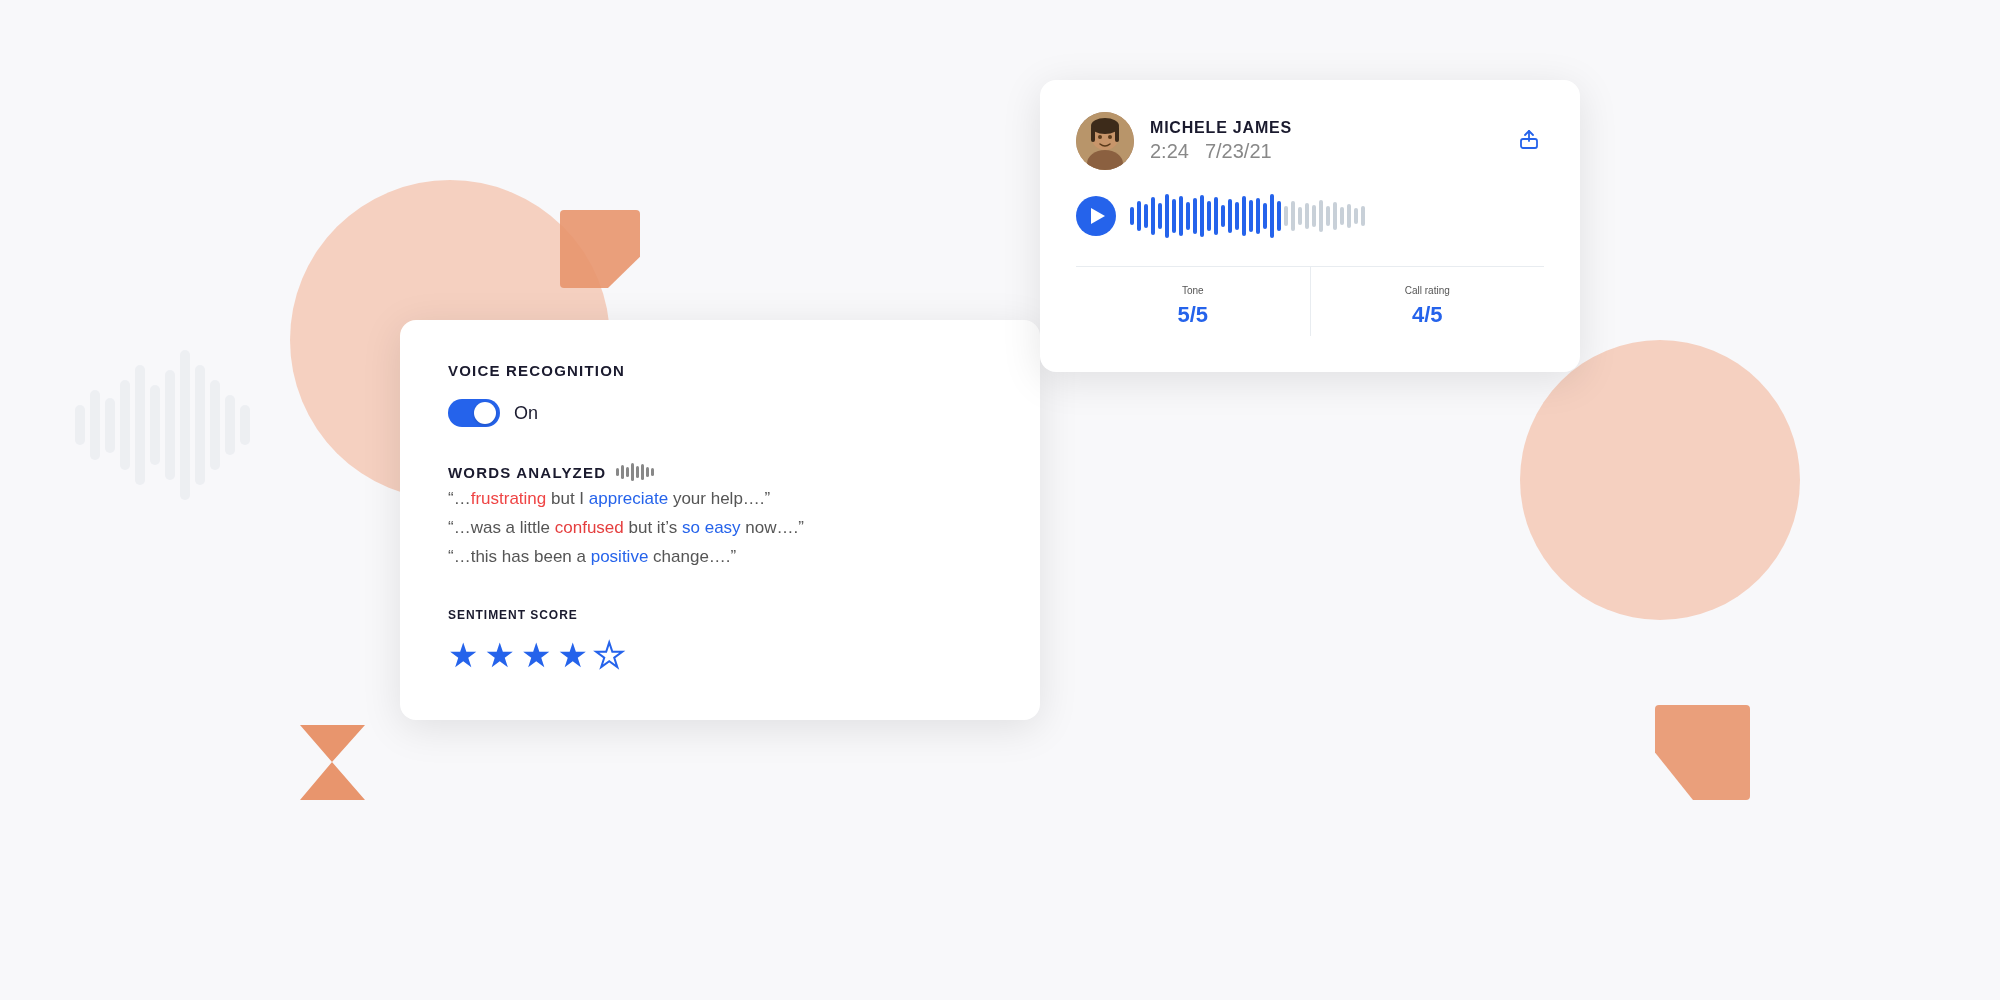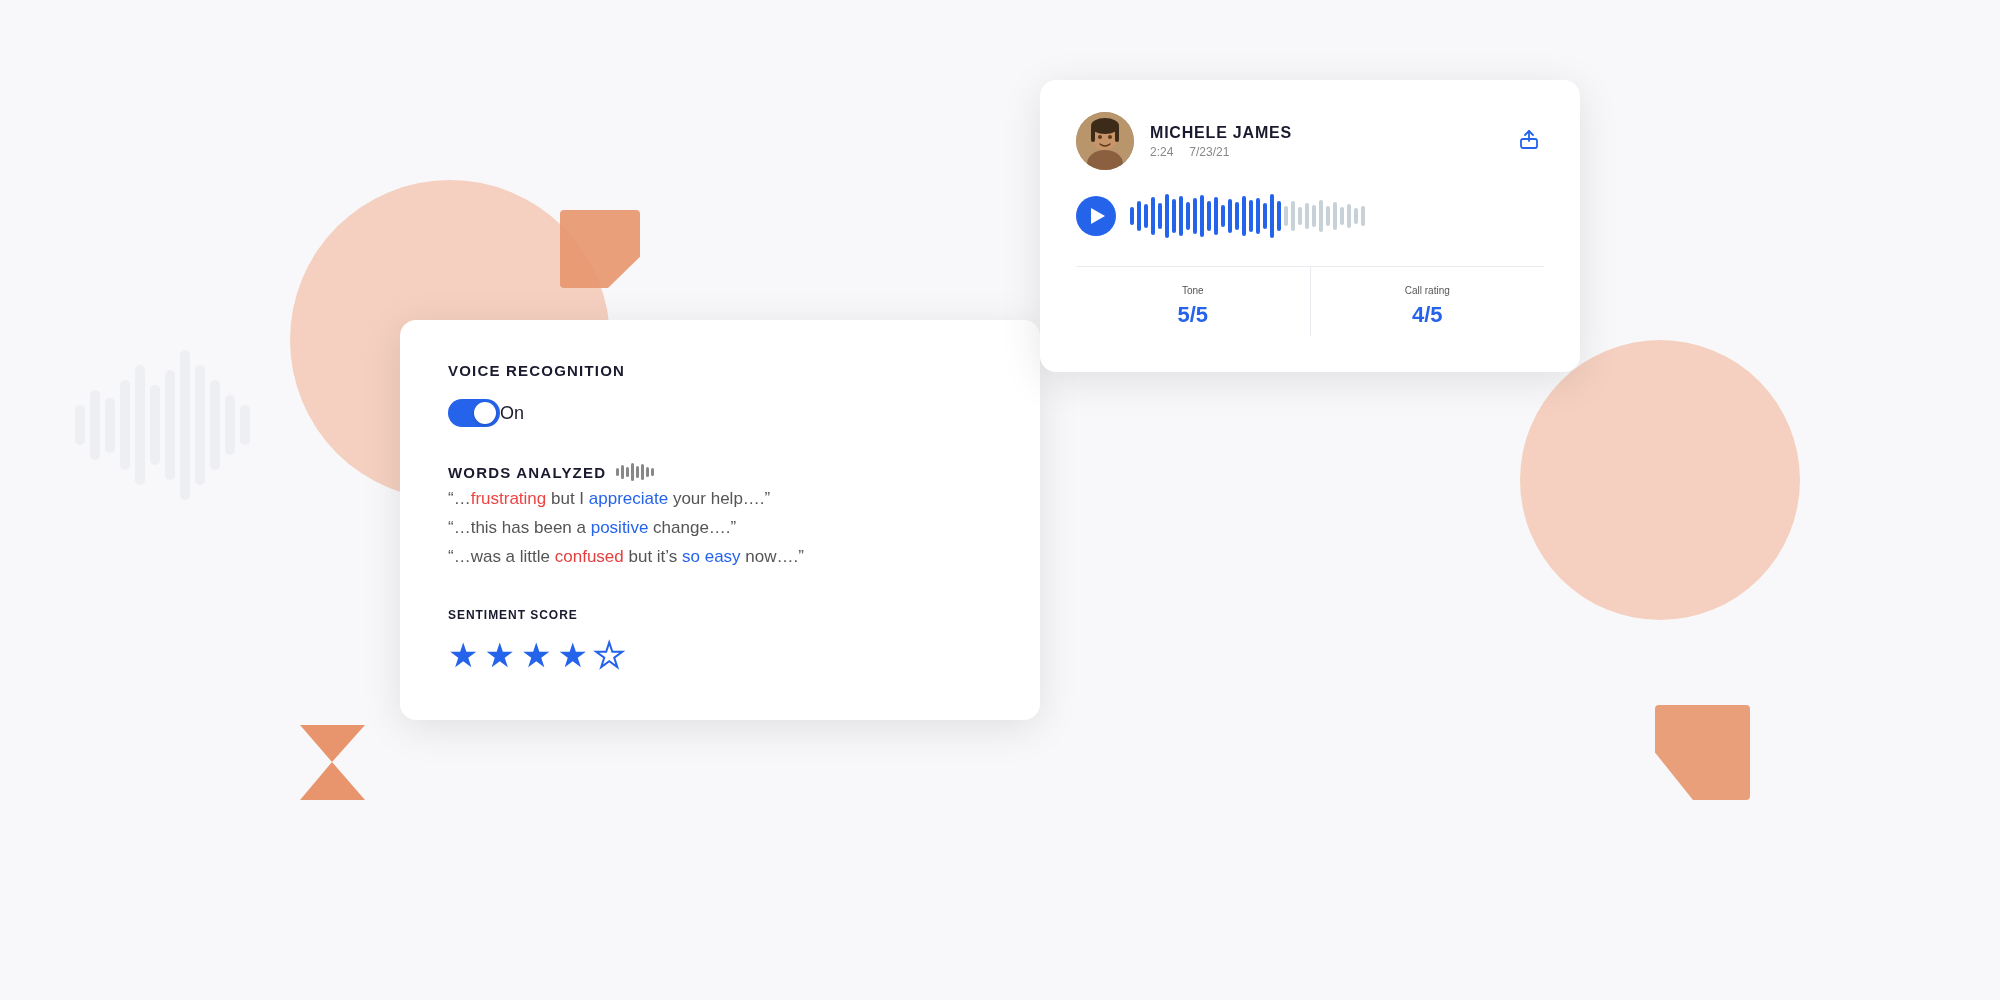--- a/index.html
+++ b/index.html
@@ -76,20 +76,21 @@
       font-weight: 800;
       letter-spacing: 0.08em;
       color: #1a1a2e;
       margin-bottom: 20px;
       text-transform: uppercase;
     }
 
     .toggle-row {
       display: flex;
       align-items: center;
+      gap: 14px;
       margin-bottom: 36px;
     }
 
     
     .toggle-switch {
       width: 52px;
       height: 28px;
       background: #2563eb;
       border-radius: 14px;
       position: relative;
@@ -239,21 +240,21 @@
 
     .user-name {
       font-size: 16px;
       font-weight: 800;
       letter-spacing: 0.05em;
       color: #1a1a2e;
       text-transform: uppercase;
     }
 
     .user-meta {
-      font-size: 12px;
+      font-size: 20px;
       color: #888;
       margin-top: 3px;
       display: flex;
       gap: 16px;
     }
 
     .share-btn {
       color: #2563eb;
       cursor: pointer;
       font-size: 20px;
@@ -395,24 +396,24 @@
         <div class="waveform-icon-bar" style="height:10px;"></div>
         <div class="waveform-icon-bar" style="height:8px;"></div>
       </div>
     </div>
 
     <div class="quotes-section">
       <div class="quote-line">
         “…<span class="word-negative">frustrating</span> but I <span class="word-positive">appreciate</span> your help….”
       </div>
       <div class="quote-line">
+        “…was a little <span class="word-confused">confused</span> but it’s <span class="word-easy">so easy</span> now….”
+      </div>
+      <div class="quote-line">
         “…this has been a <span class="word-positive">positive</span> change….”
-      </div>
-      <div class="quote-line">
-        “…was a little <span class="word-confused">confused</span> but it’s <span class="word-easy">so easy</span> now….”
       </div>
     </div>
 
     <div class="sentiment-title">SENTIMENT SCORE</div>
 
     <div class="stars-row">
       <span class="star star-filled">★</span>
       <span class="star star-filled">★</span>
       <span class="star star-filled">★</span>
       <span class="star star-filled">★</span>

